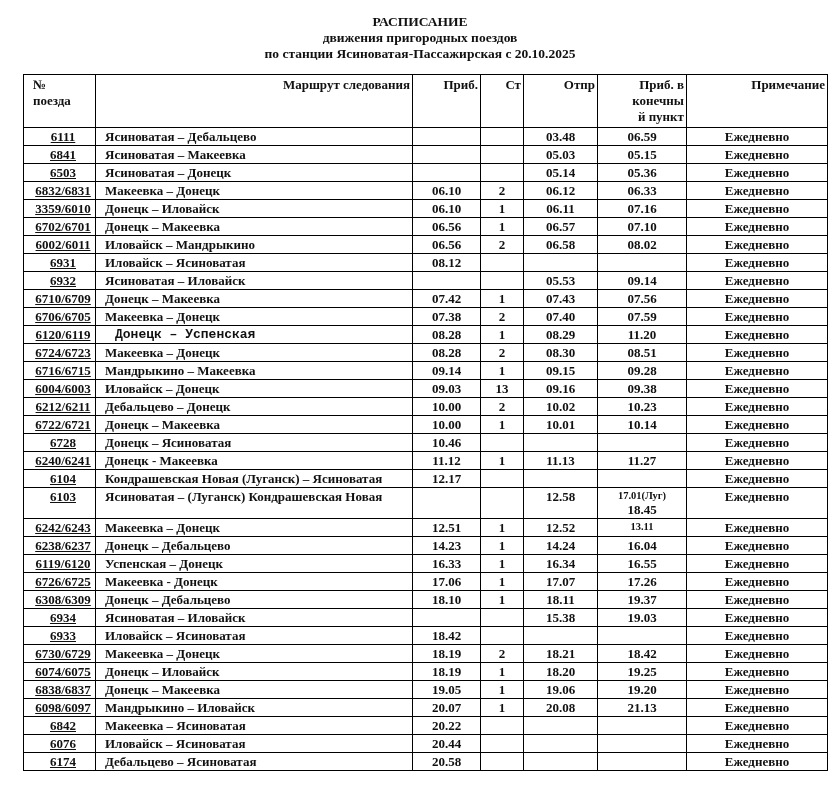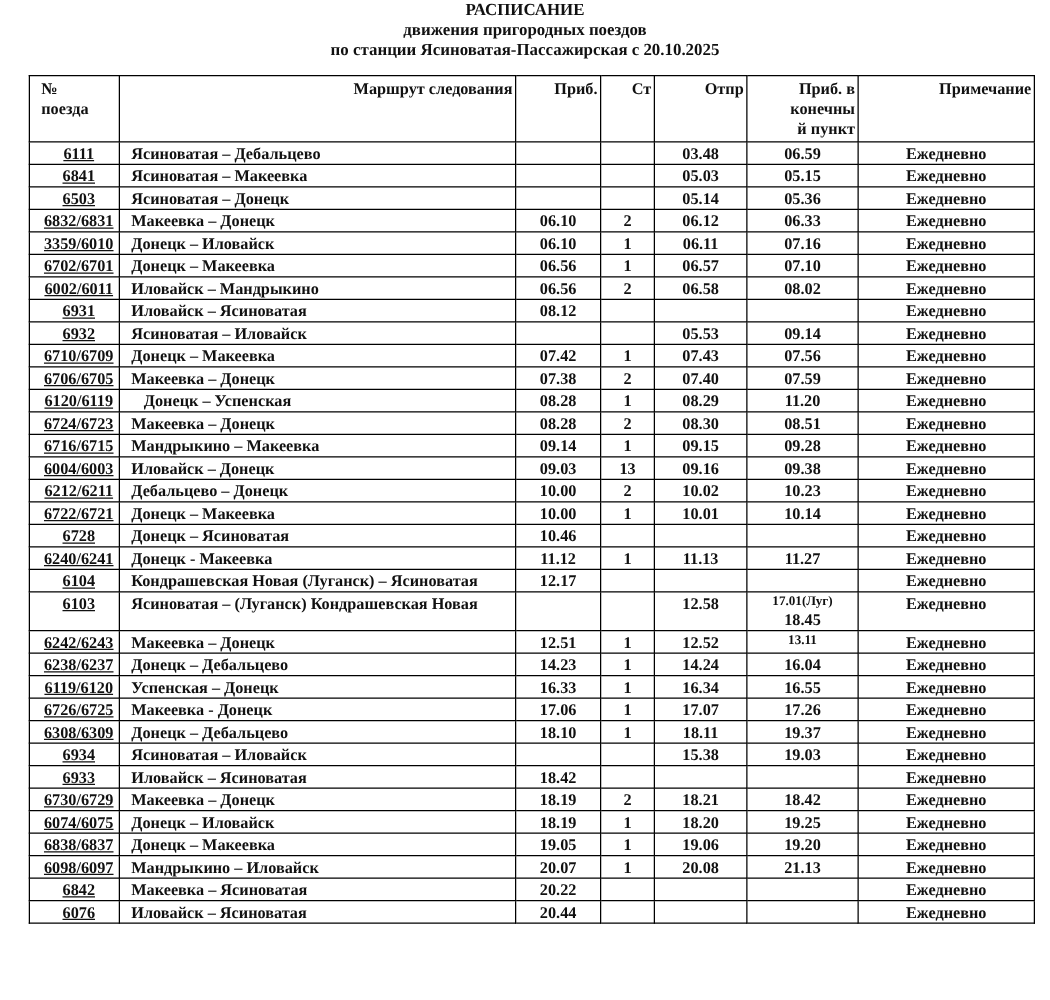--- a/index.html
+++ b/index.html
@@ -15,21 +15,21 @@
     font-weight: bold;
     color: #111111;
   }
   .page {
     width: 840px;
     height: 800px;
     position: relative;
   }
   .title-block {
     width: 840px;
-    padding-top: 0;
+    padding-top: 14px;
     text-align: center;
     font-size: 13.5px;
     line-height: 16px;
   }
   table.timetable {
     border-collapse: collapse;
     table-layout: fixed;
     width: 804px;
     margin-left: 23px;
     margin-top: 12px;
@@ -69,20 +69,21 @@
     padding-left: 9px;
     text-decoration: underline;
   }
   td.col-route {
     text-align: left;
     padding-left: 9px;
     padding-right: 20px;
   }
   td.col-route.indent {
     padding-left: 19px;
+    font-family: Liberation Mono, monospace;
   }
   .small {
     font-size: 10.5px;
     line-height: 13px;
   }
   td.col-final div {
     text-align: center;
   }
 </style>
 </head>
@@ -422,15 +423,24 @@
         </tr>
         <tr>
           <td class="col-no">6076</td>
           <td class="col-route">Иловайск – Ясиноватая</td>
           <td class="col-arr">20.44</td>
           <td class="col-st"></td>
           <td class="col-dep"></td>
           <td class="col-final"></td>
           <td class="col-note">Ежедневно</td>
         </tr>
+        <tr>
+          <td class="col-no">6174</td>
+          <td class="col-route">Дебальцево – Ясиноватая</td>
+          <td class="col-arr">20.58</td>
+          <td class="col-st"></td>
+          <td class="col-dep"></td>
+          <td class="col-final"></td>
+          <td class="col-note">Ежедневно</td>
+        </tr>
       </tbody>
   </table>
 </div>
 
 </body></html>

